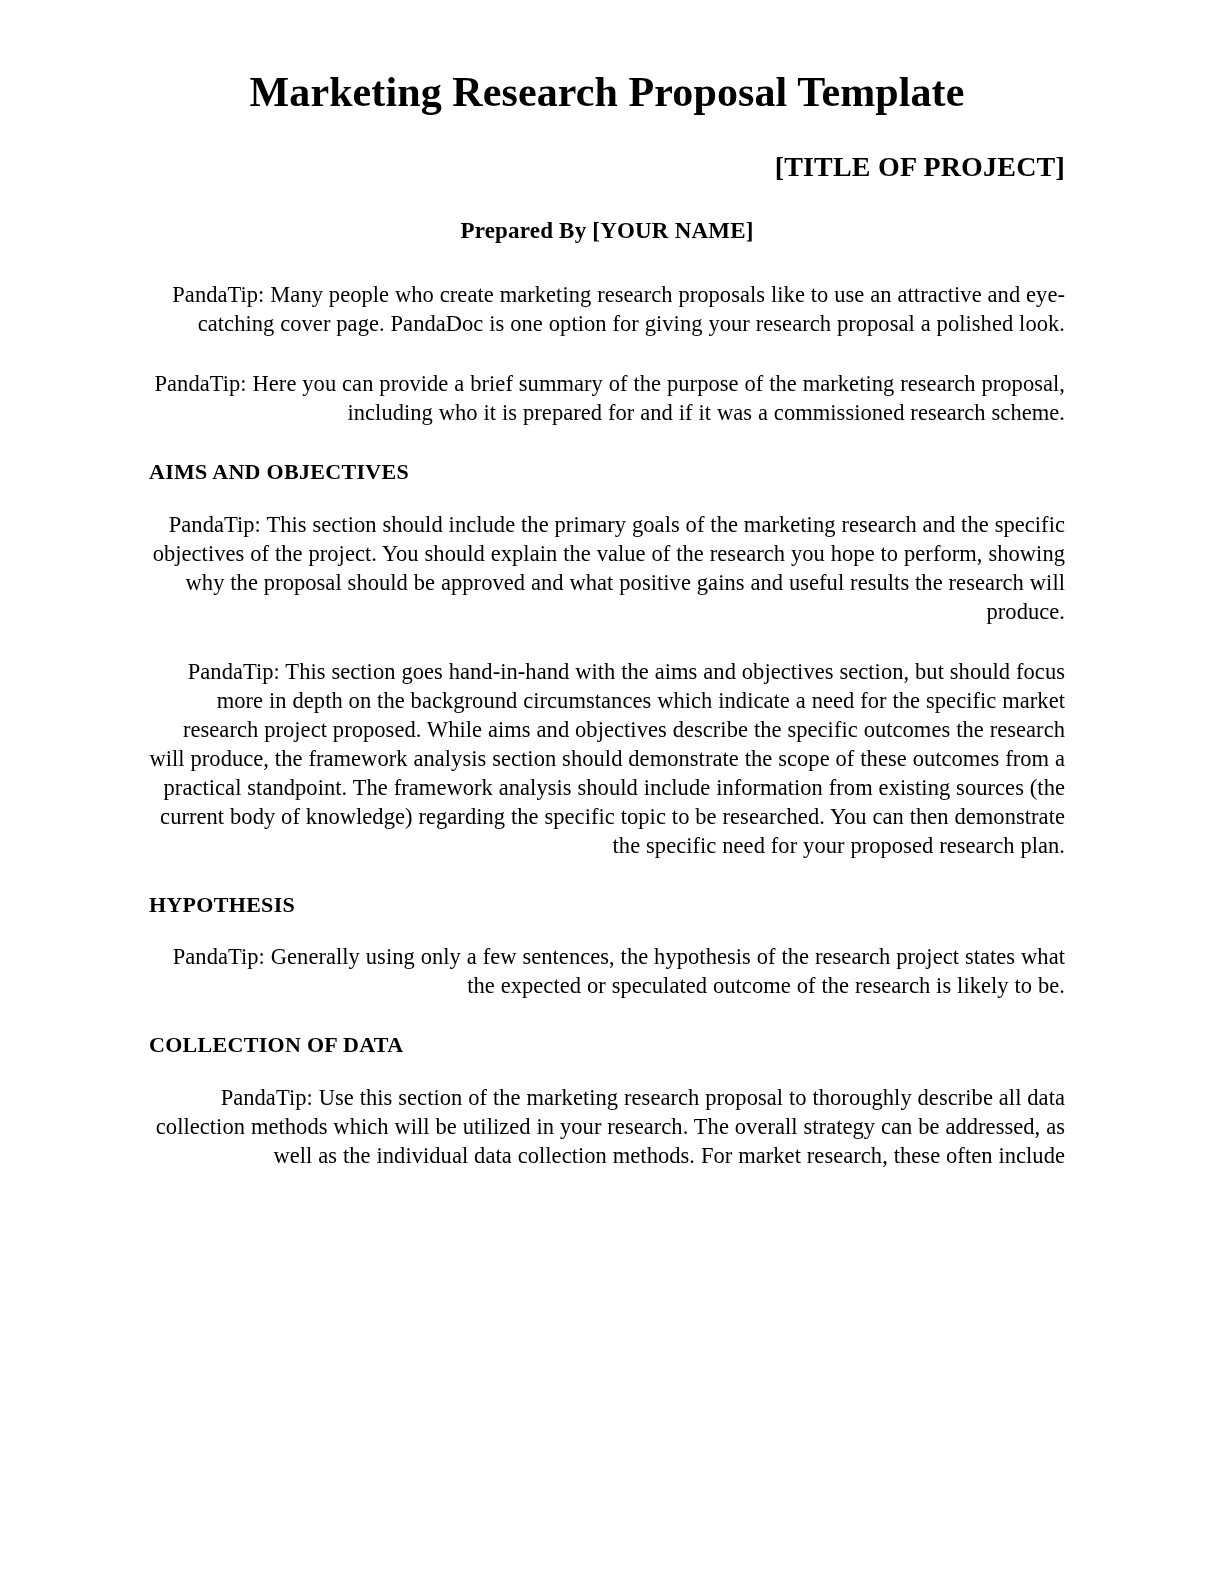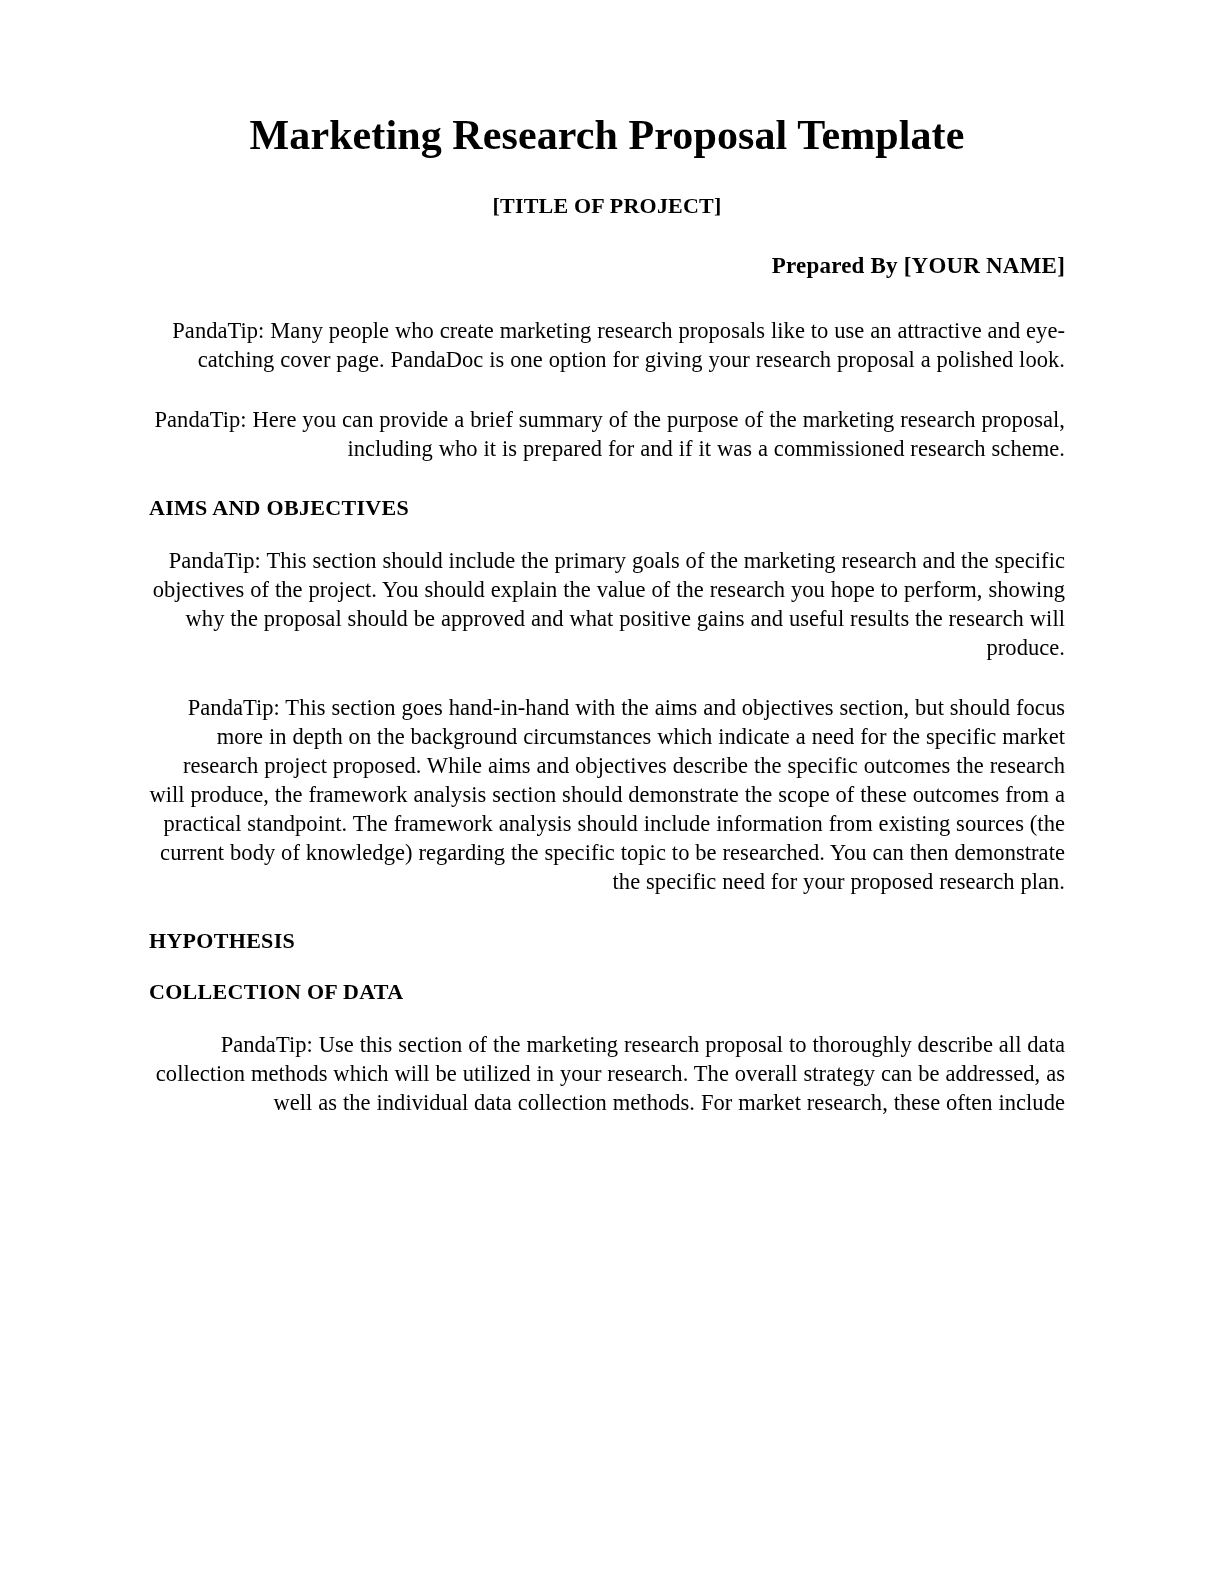--- a/index.html
+++ b/index.html
@@ -15,42 +15,42 @@
     font-family: "Liberation Serif", "DejaVu Serif", serif;
     color: #000000;
     -webkit-font-smoothing: antialiased;
   }
   .page {
     position: relative;
     box-sizing: border-box;
     width: 1220px;
     height: 1572px;
     background: #ffffff;
-    padding: 112px 155px 0 149px;
+    padding: 69px 155px 0 149px;
   }
   .doc-title {
     font-size: 42px;
     font-weight: bold;
     text-align: center;
     line-height: 1.12;
     letter-spacing: 0.1px;
     margin: 0 0 34px 0;
   }
   .subtitle {
-    font-size: 22px;
+    font-size: 28px;
     font-weight: bold;
-    text-align: center;
+    text-align: right;
     line-height: 1.2;
     margin: 0 0 33px 0;
     letter-spacing: 0.2px;
   }
   .byline {
     font-size: 23px;
     font-weight: bold;
-    text-align: right;
+    text-align: center;
     line-height: 1.2;
     margin: 0 0 36px 0;
     letter-spacing: 0.2px;
   }
   .section-heading {
     font-size: 22px;
     font-weight: bold;
     line-height: 1.25;
     margin: 0 0 24px 0;
     letter-spacing: 0.3px;
@@ -78,17 +78,18 @@
   <p class="body-para">PandaTip: Many people who create marketing research proposals like to use an attractive and eye-catching cover page. PandaDoc is one option for giving your research proposal a polished look.</p>
 
   <p class="body-para">PandaTip: Here you can provide a brief summary of the purpose of the marketing research proposal, including who it is prepared for and if it was a commissioned research scheme.</p>
 
   <h2 class="section-heading">AIMS AND OBJECTIVES</h2>
   <p class="body-para">PandaTip: This section should include the primary goals of the marketing research and the specific objectives of the project. You should explain the value of the research you hope to perform, showing why the proposal should be approved and what positive gains and useful results the research will produce.</p>
 
   <p class="body-para">PandaTip: This section goes hand-in-hand with the aims and objectives section, but should focus more in depth on the background circumstances which indicate a need for the specific market research project proposed. While aims and objectives describe the specific outcomes the research will produce, the framework analysis section should demonstrate the scope of these outcomes from a practical standpoint. The framework analysis should include information from existing sources (the current body of knowledge) regarding the specific topic to be researched. You can then demonstrate the specific need for your proposed research plan.</p>
 
   <h2 class="section-heading">HYPOTHESIS</h2>
+  <p class="body-para">PandaTip: Generally using only a few sentences, the hypothesis of the research project states what the expected or speculated outcome of the research is likely to be.</p>
 
   <h2 class="section-heading">COLLECTION OF DATA</h2>
   <p class="body-para">PandaTip: Use this section of the marketing research proposal to thoroughly describe all data collection methods which will be utilized in your research. The overall strategy can be addressed, as well as the individual data collection methods. For market research, these often include</p>
 
 </div>
 
 </body></html>

